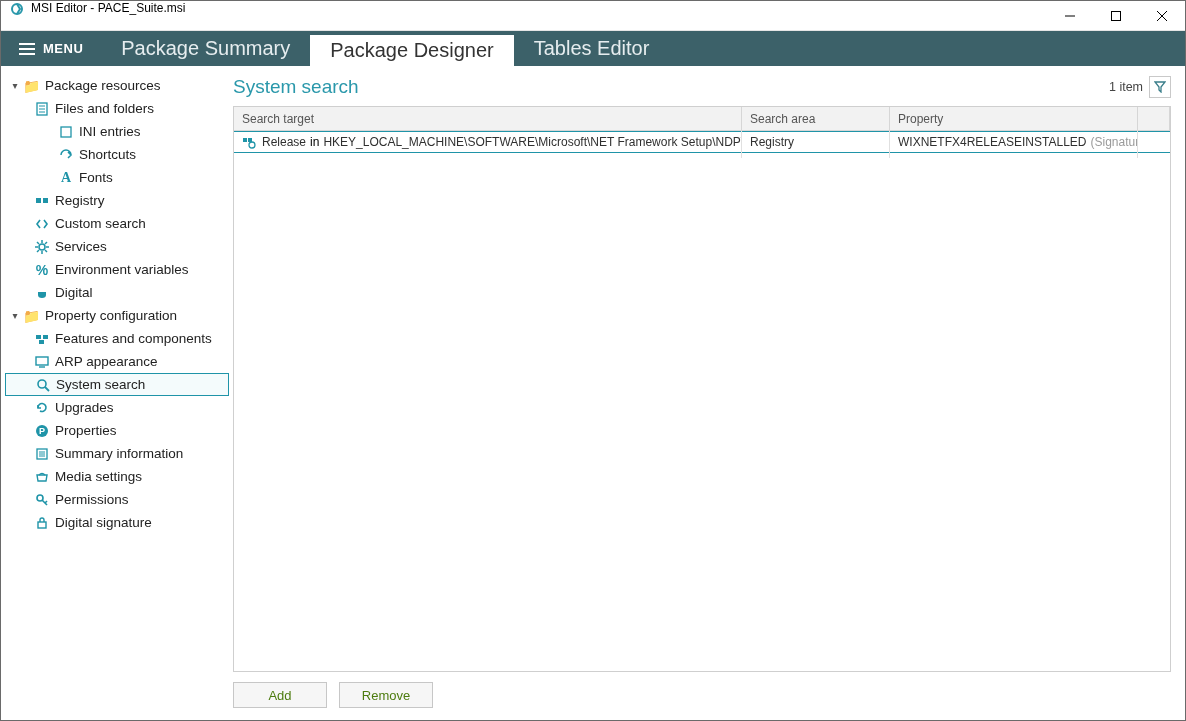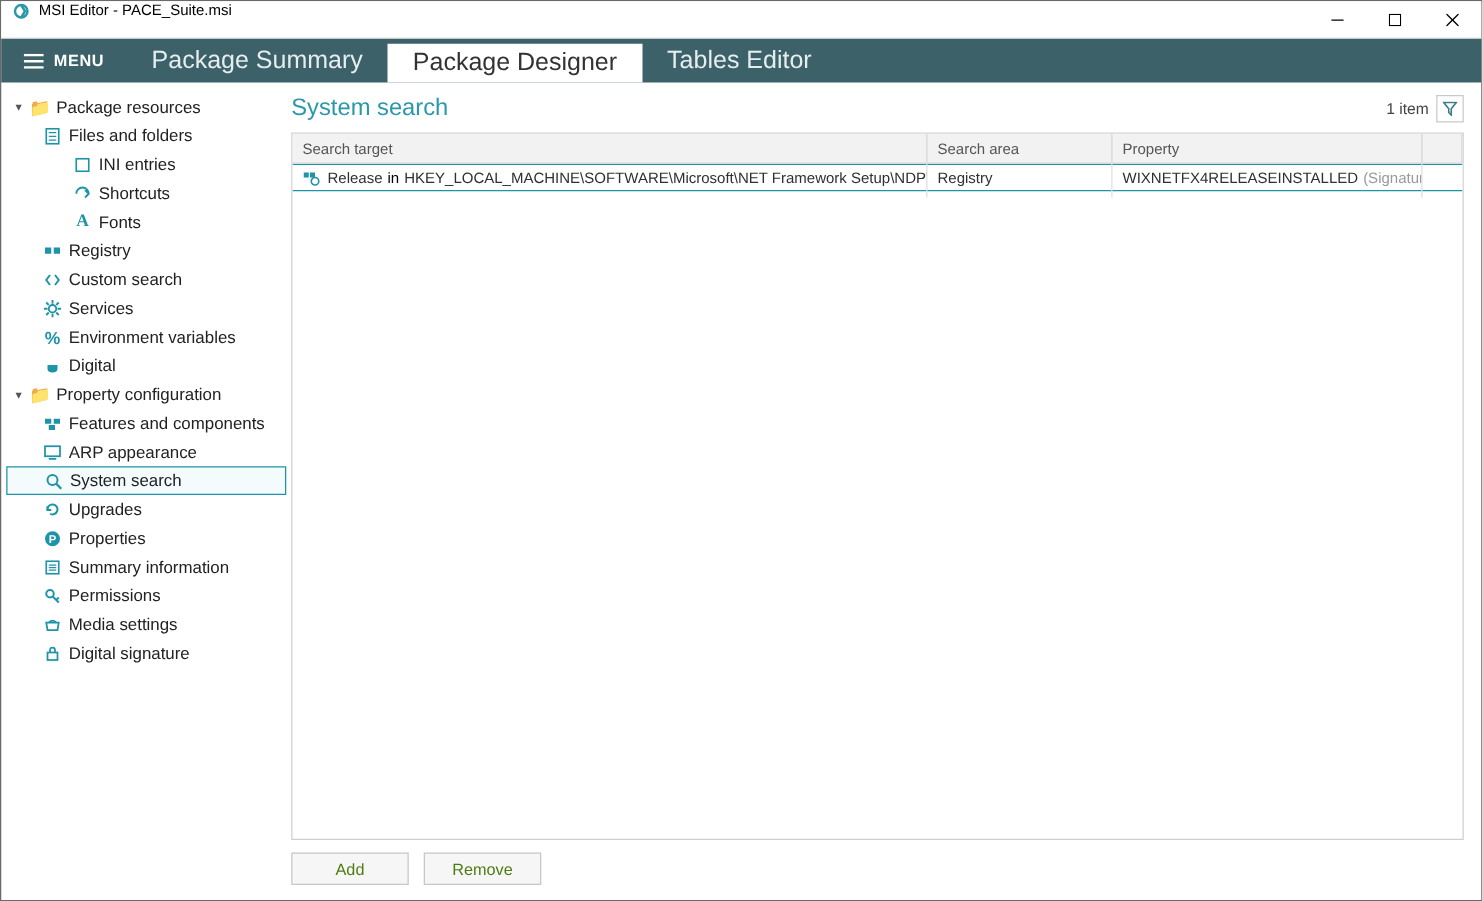--- a/index.html
+++ b/index.html
@@ -258,35 +258,35 @@
               <line x1="4" y1="5" x2="10" y2="5" stroke="#1f94a8"></line>
               <line x1="4" y1="7" x2="10" y2="7" stroke="#1f94a8"></line>
               <line x1="4" y1="9" x2="10" y2="9" stroke="#1f94a8"></line>
             </svg>
           </span>
         <span class="label">Summary information</span>
       </div>
       <div class="tree-node level1">
         <span class="icon">
             <svg width="14" height="14">
+              <path d="M2 5 L12 5 L11 11 L3 11 Z" fill="none" stroke="#1f94a8" stroke-width="1.4"></path>
+              <path d="M4 5 Q7 2 10 5" fill="none" stroke="#1f94a8" stroke-width="1.4"></path>
+            </svg>
+          </span>
+        <span class="label">Media settings</span>
+      </div>
+      <div class="tree-node level1">
+        <span class="icon">
+            <svg width="14" height="14">
               <circle cx="5" cy="5" r="3" fill="none" stroke="#1f94a8" stroke-width="1.6"></circle>
               <line x1="7" y1="7" x2="12" y2="12" stroke="#1f94a8" stroke-width="1.6"></line>
               <line x1="10" y1="10" x2="12" y2="8" stroke="#1f94a8" stroke-width="1.6"></line>
             </svg>
           </span>
         <span class="label">Permissions</span>
-      </div>
-      <div class="tree-node level1">
-        <span class="icon">
-            <svg width="14" height="14">
-              <path d="M2 5 L12 5 L11 11 L3 11 Z" fill="none" stroke="#1f94a8" stroke-width="1.4"></path>
-              <path d="M4 5 Q7 2 10 5" fill="none" stroke="#1f94a8" stroke-width="1.4"></path>
-            </svg>
-          </span>
-        <span class="label">Media settings</span>
       </div>
       <div class="tree-node level1">
         <span class="icon">
             <svg width="14" height="14">
               <rect x="3" y="6" width="8" height="6" fill="none" stroke="#1f94a8" stroke-width="1.4"></rect>
               <path d="M5 6 L5 4 Q5 2 7 2 Q9 2 9 4 L9 6" fill="none" stroke="#1f94a8" stroke-width="1.4"></path>
             </svg>
           </span>
         <span class="label">Digital signature</span>
       </div>

